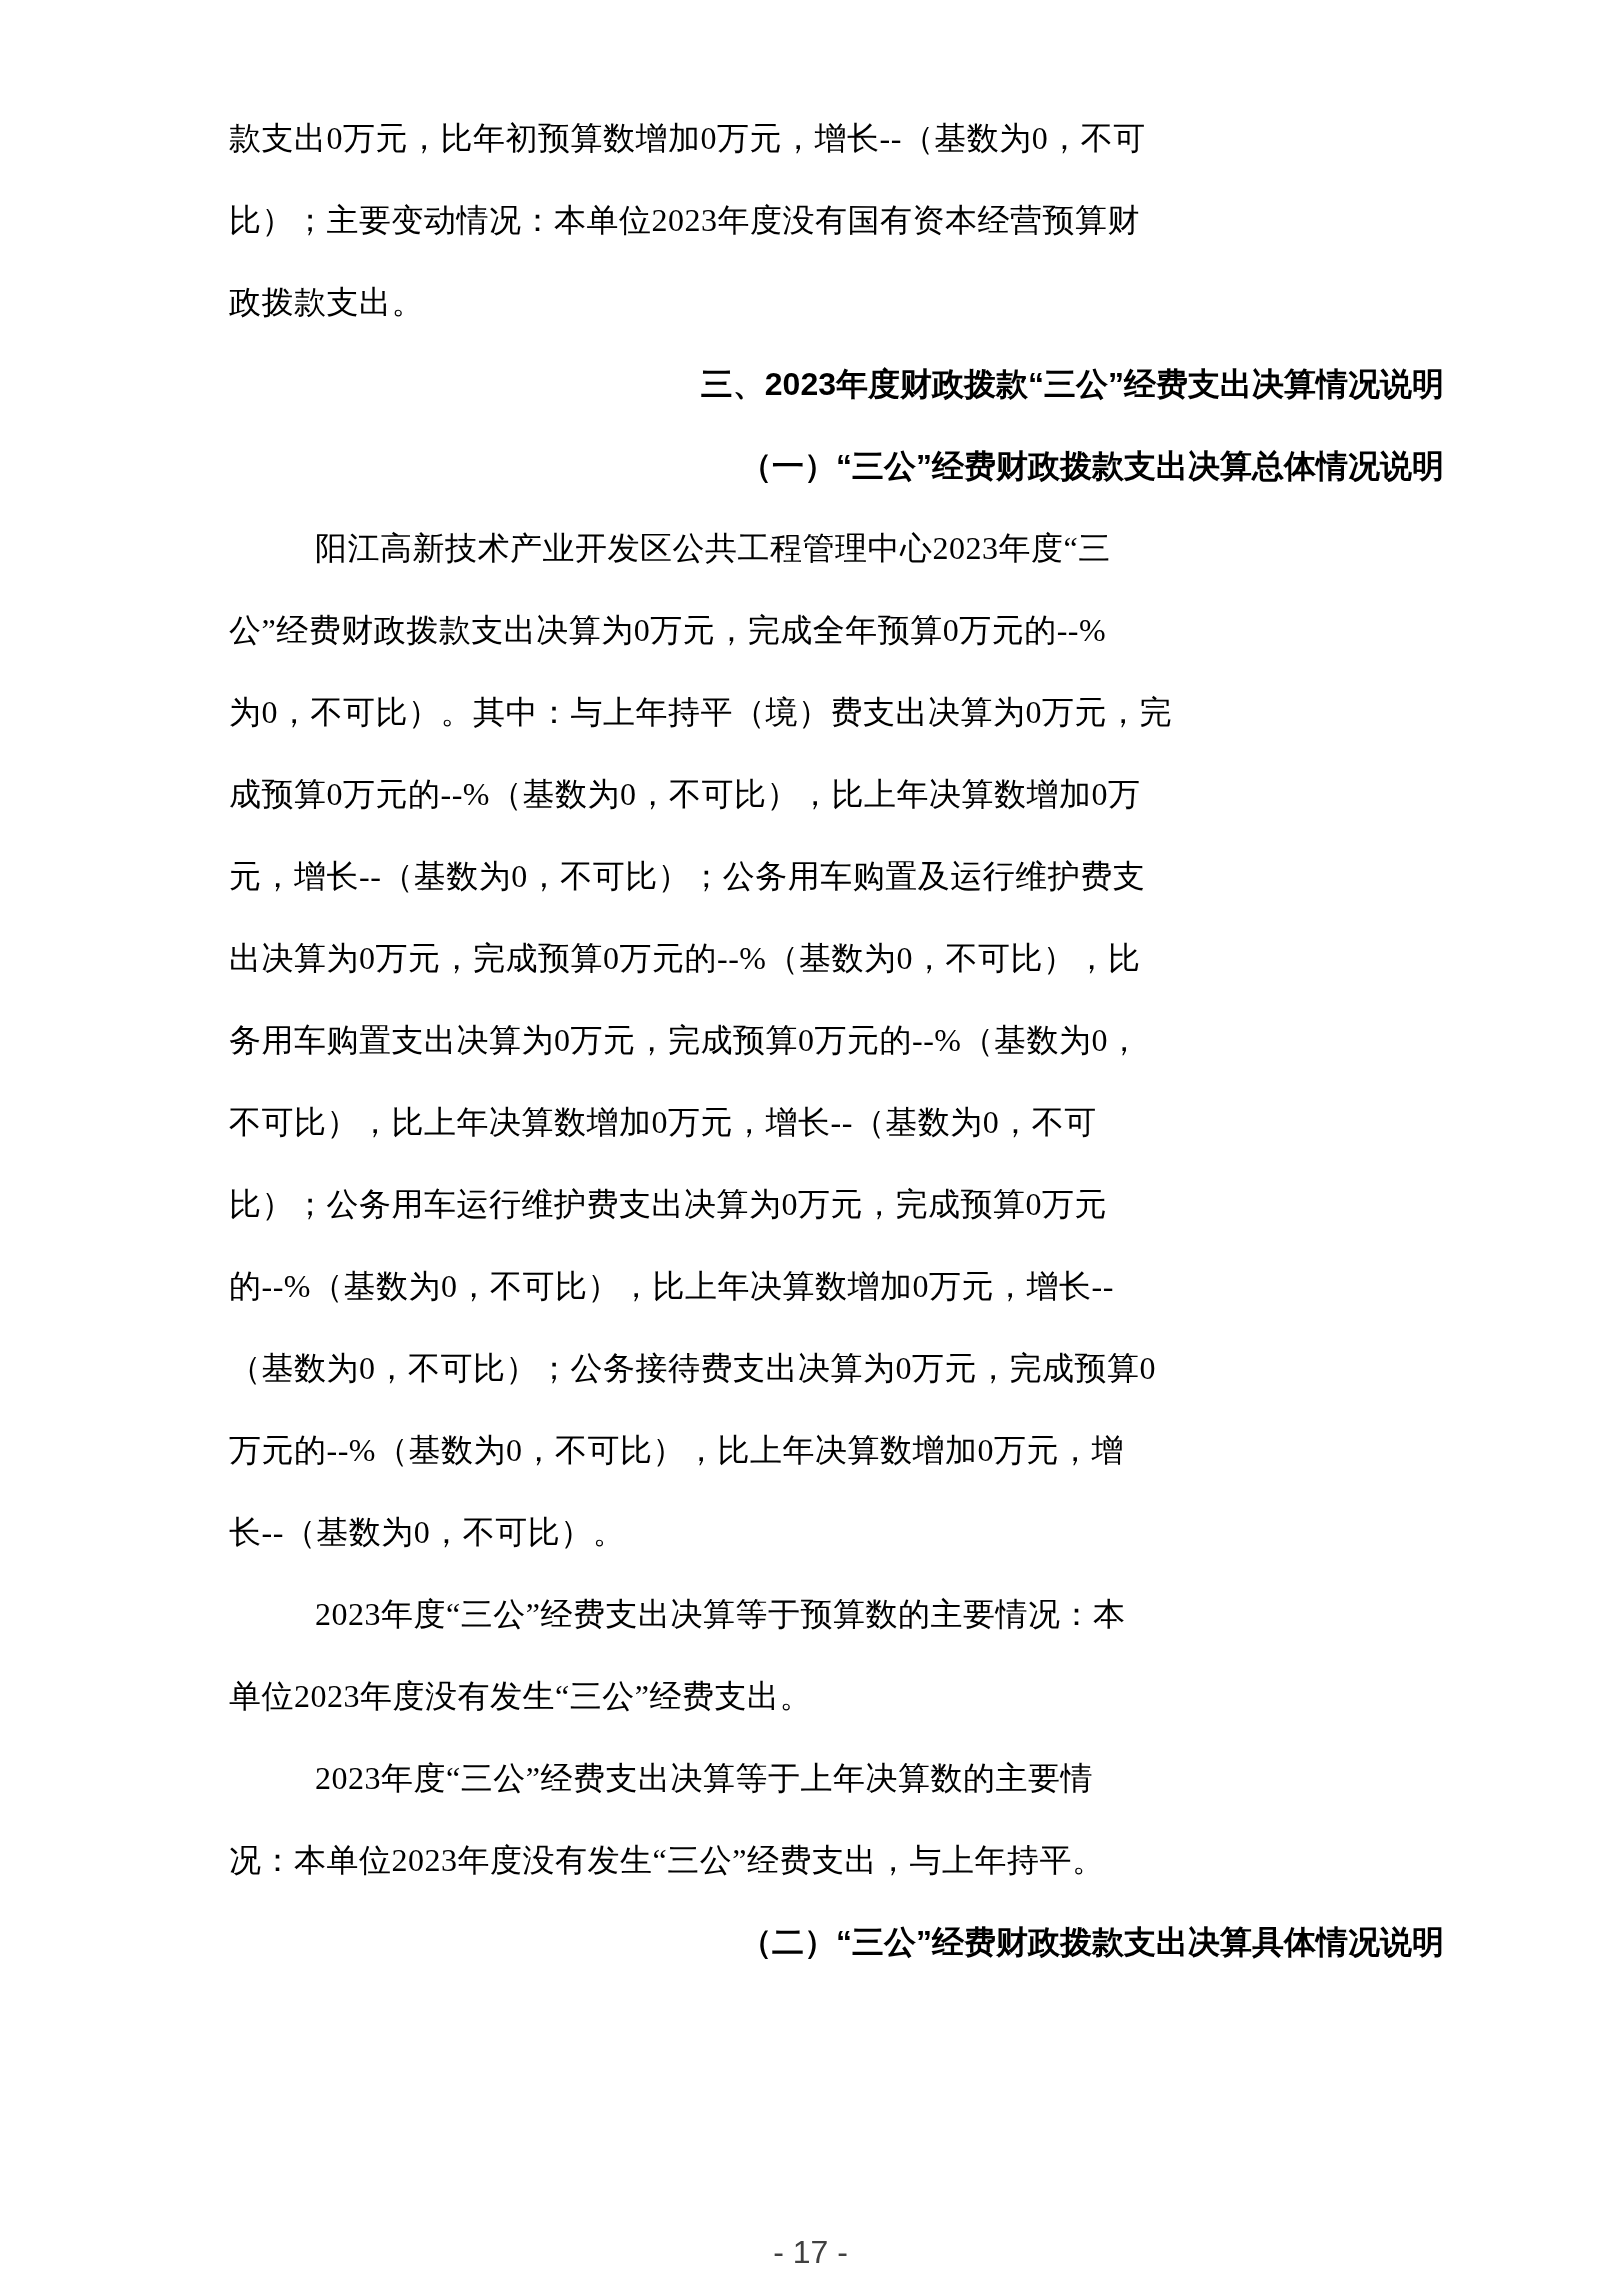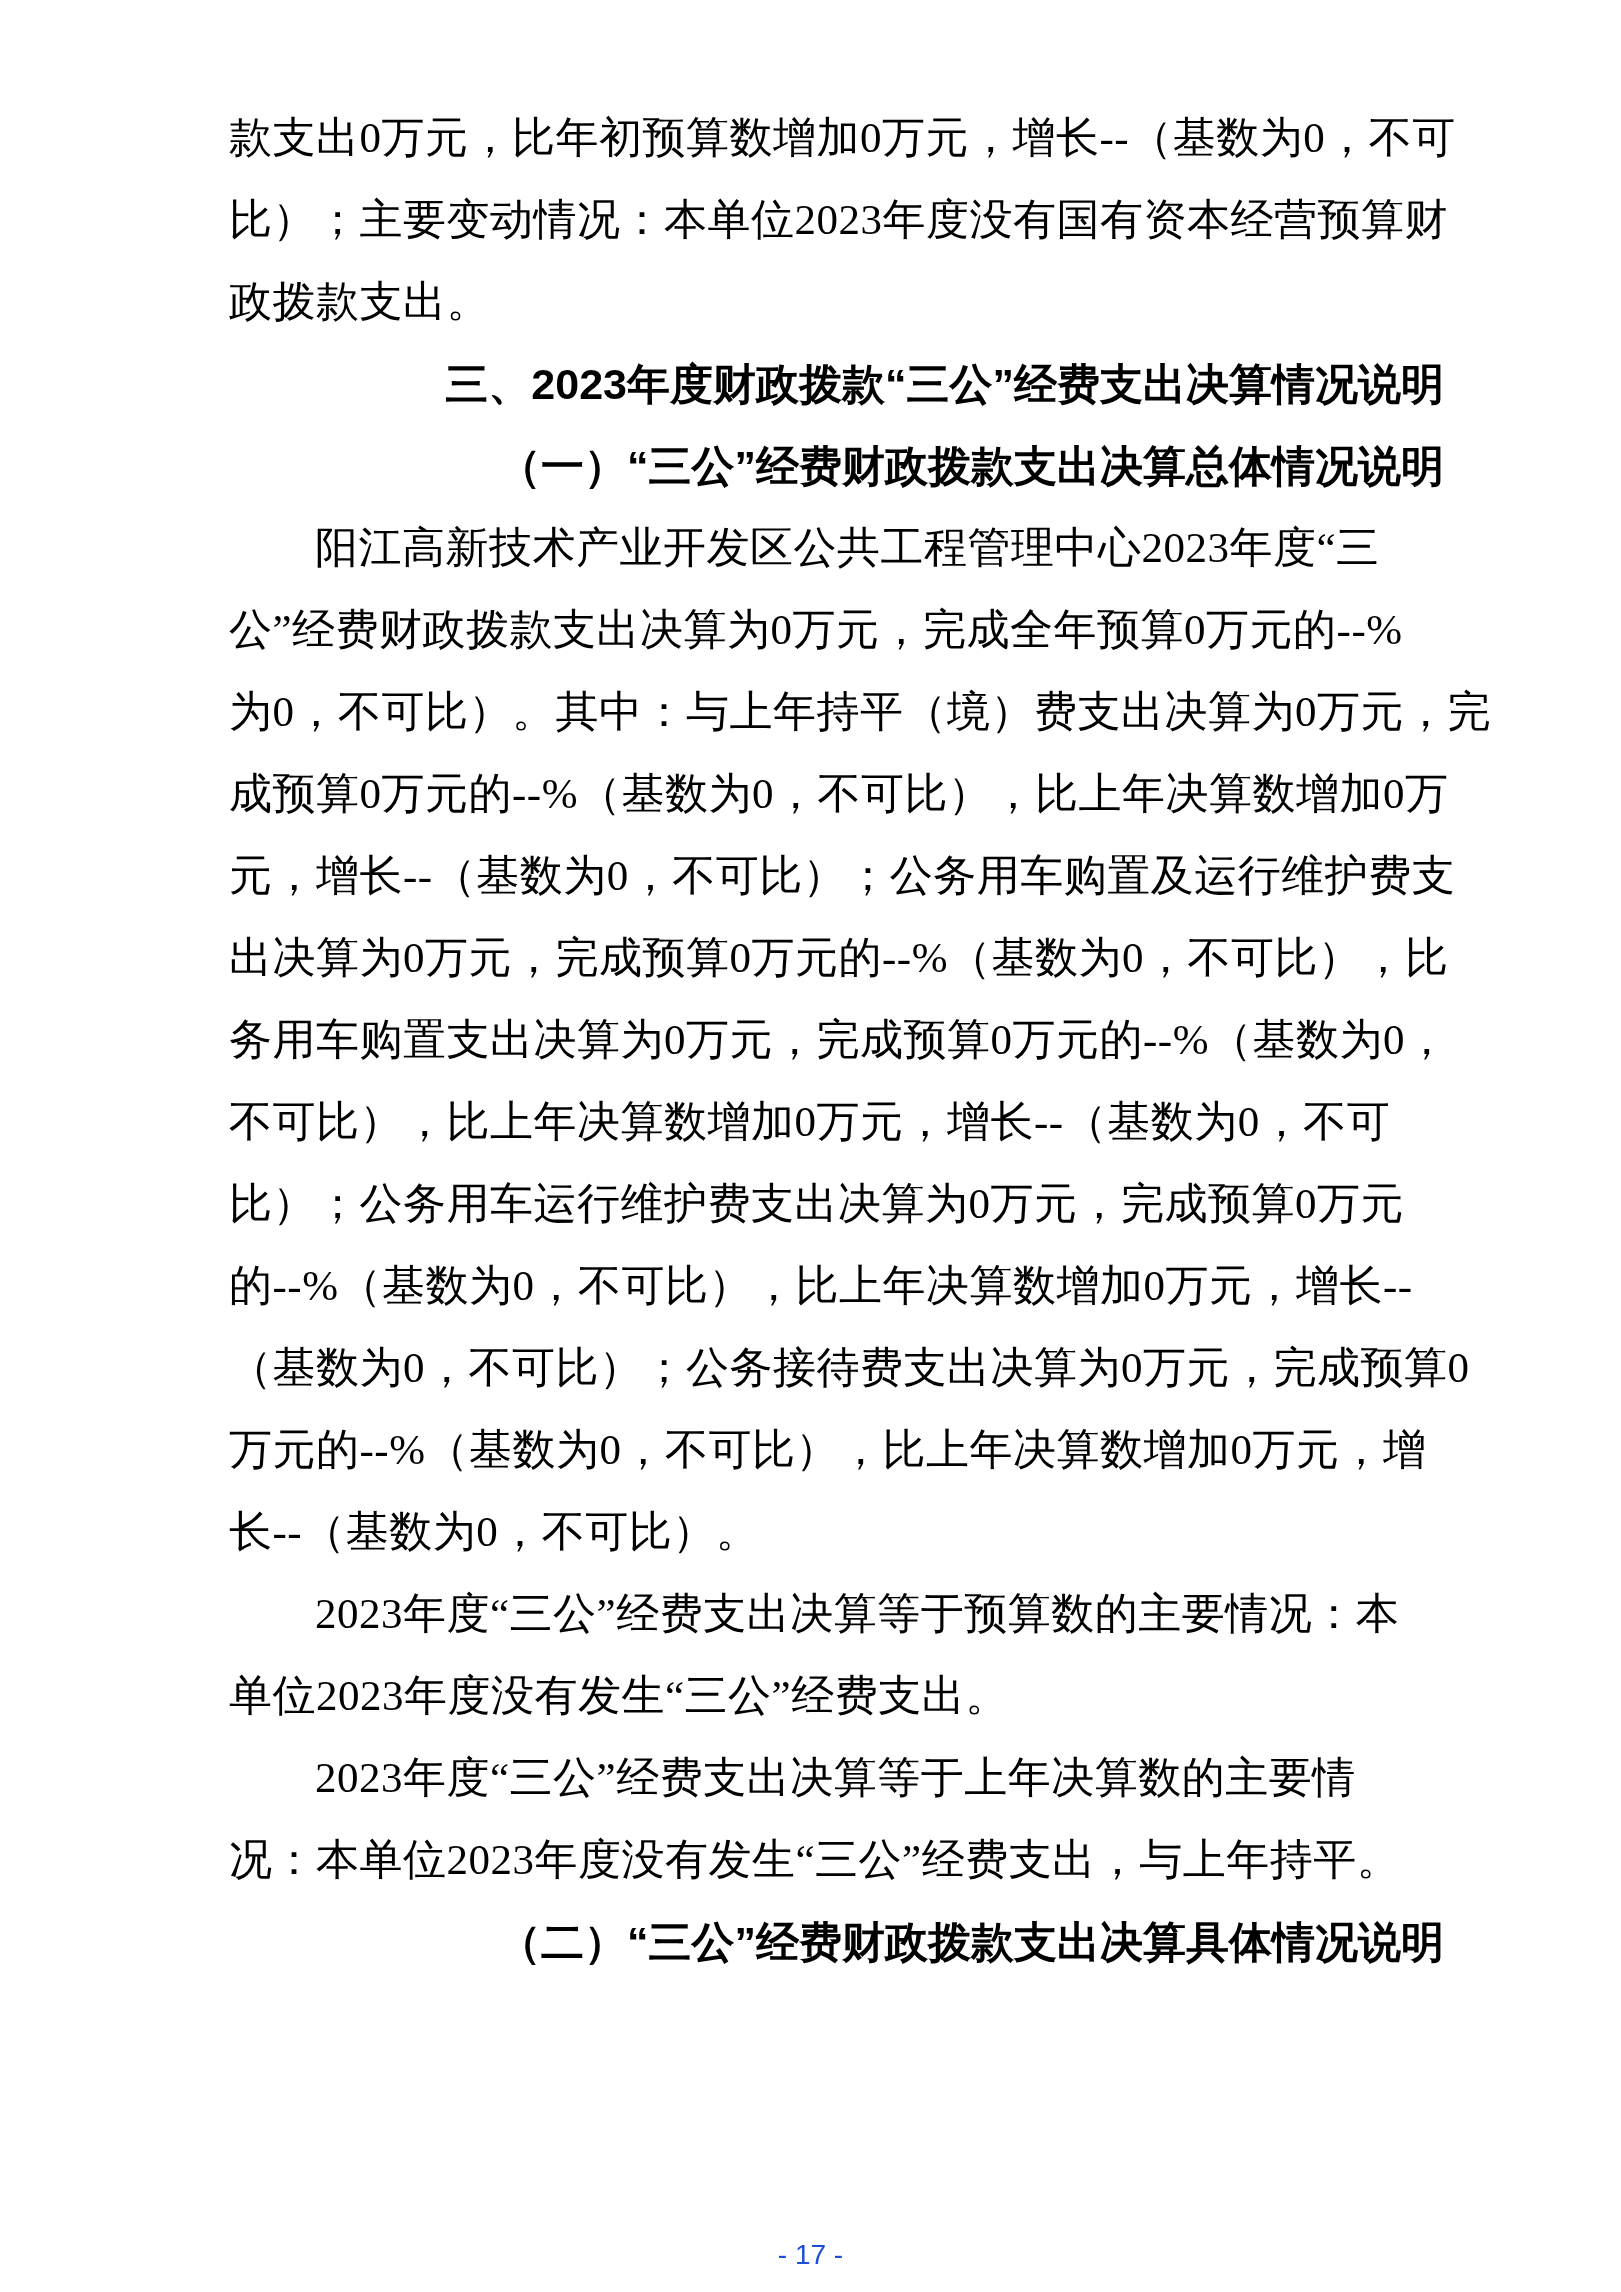--- a/index.html
+++ b/index.html
@@ -16,21 +16,21 @@
     font-family: "Liberation Serif", "DejaVu Serif", serif;
     overflow: hidden;
   }
   .doc-body {
     position: absolute;
     left: 229px;
     top: 97px;
     width: 1215px;
   }
   .ln {
-    font-size: 43px;
+    font-size: 32px;
     height: 82px;
     line-height: 82px;
     letter-spacing: 0.5px;
     white-space: nowrap;
   }
   .ln.ind {
     text-indent: 86px;
   }
   .ln.hd {
     font-family: "Liberation Sans", "DejaVu Sans", sans-serif;
@@ -38,22 +38,22 @@
     letter-spacing: 0px;
     text-align: right;
   }
   .page-number {
     position: absolute;
     left: 0;
     bottom: 21.6px;
     width: 100%;
     text-align: center;
     font-family: "Liberation Sans", "DejaVu Sans", sans-serif;
-    font-size: 28px;
-    color: #1d4ed8;
+    font-size: 32px;
+    color: #404040;
   }
 </style>
 </head>
 <body>
 
 <div class="page">
   <div class="doc-body">
       <div class="ln">款支出0万元，比年初预算数增加0万元，增长--（基数为0，不可</div>
       <div class="ln">比）；主要变动情况：本单位2023年度没有国有资本经营预算财</div>
       <div class="ln">政拨款支出。</div>

